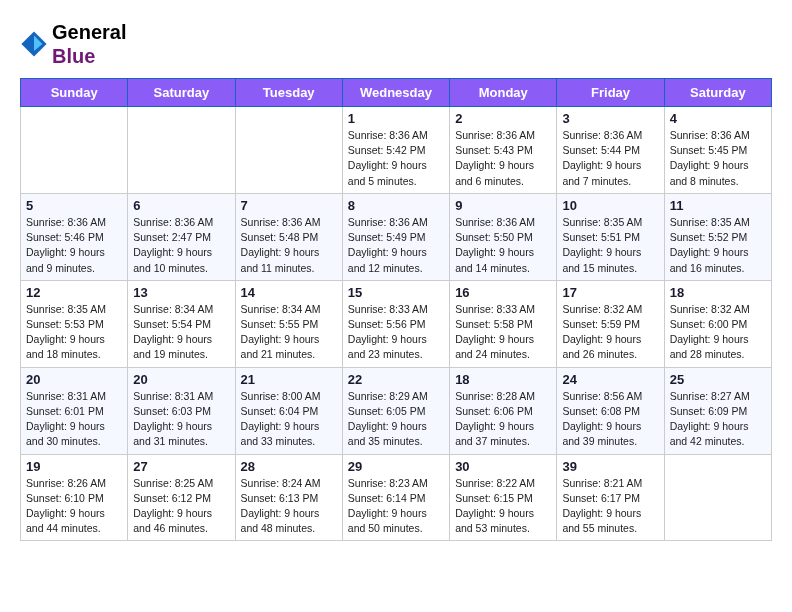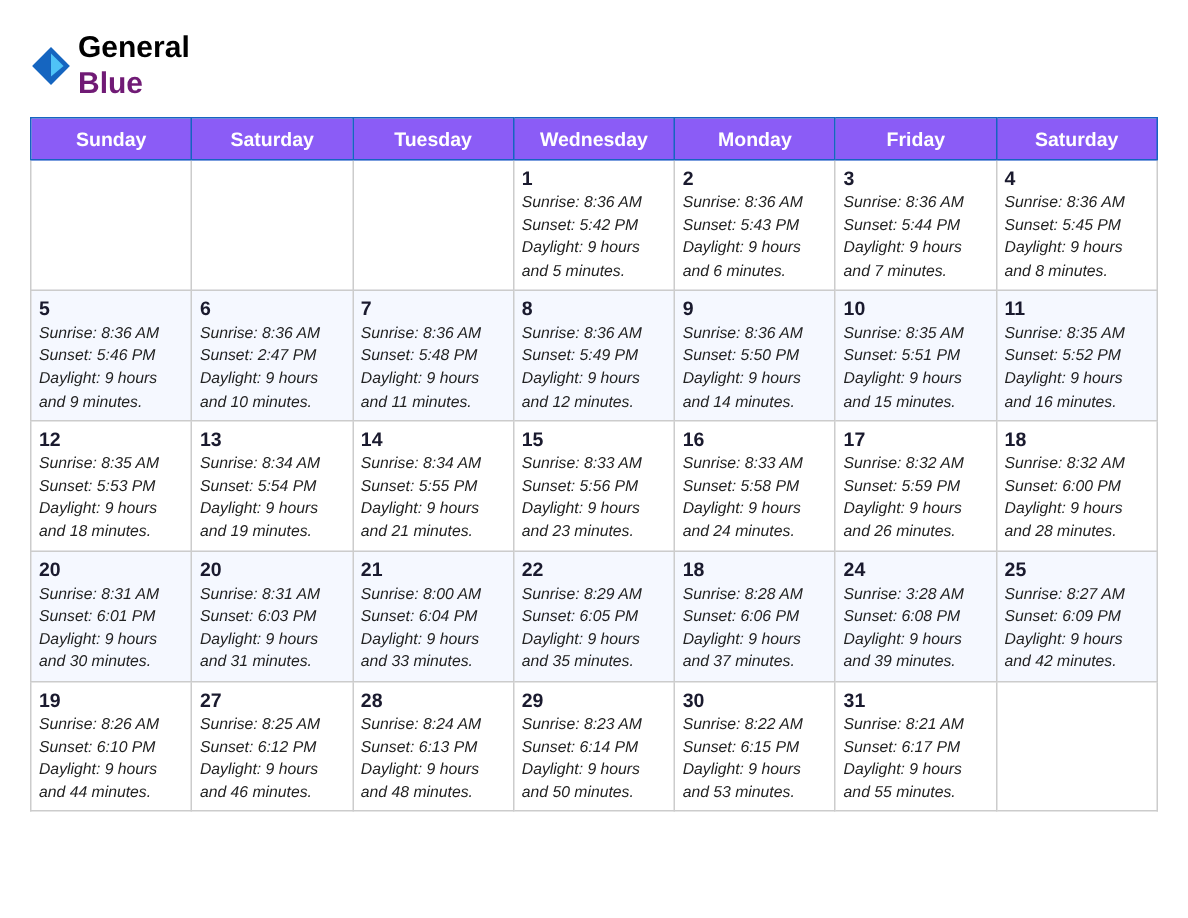--- a/index.html
+++ b/index.html
@@ -69,21 +69,20 @@
     .day-num {
       font-size: 13px;
       font-weight: bold;
       color: #1a1a2e;
       margin-bottom: 2px;
     }
     .day-detail {
       font-size: 10.5px;
       color: #222;
       line-height: 1.45;
-      font-style: italic;
     }
     .empty-cell {
       background: #f9f9f9;
     }
     tr:nth-child(even) td { background: #f5f8ff; }
     tr:nth-child(odd) td { background: #fff; }
     .calendar thead tr th { background: #8b5cf6; }
   </style>
 </head>
 <body>
@@ -280,21 +279,21 @@
         </td>
         <td>
           <div class="day-num">18</div>
           <div class="day-detail">Sunrise: 8:28 AM
 Sunset: 6:06 PM
 Daylight: 9 hours
 and 37 minutes.</div>
         </td>
         <td>
           <div class="day-num">24</div>
-          <div class="day-detail">Sunrise: 3:28 AM
+          <div class="day-detail">Sunrise: 8:56 AM
 Sunset: 6:08 PM
 Daylight: 9 hours
 and 39 minutes.</div>
         </td>
         <td>
           <div class="day-num">25</div>
           <div class="day-detail">Sunrise: 8:27 AM
 Sunset: 6:09 PM
 Daylight: 9 hours
 and 42 minutes.</div>
@@ -330,21 +329,21 @@
 and 50 minutes.</div>
         </td>
         <td>
           <div class="day-num">30</div>
           <div class="day-detail">Sunrise: 8:22 AM
 Sunset: 6:15 PM
 Daylight: 9 hours
 and 53 minutes.</div>
         </td>
         <td>
-          <div class="day-num">31</div>
+          <div class="day-num">39</div>
           <div class="day-detail">Sunrise: 8:21 AM
 Sunset: 6:17 PM
 Daylight: 9 hours
 and 55 minutes.</div>
         </td>
         <td class="empty-cell"></td>
       </tr>
     </tbody>
 </table>
 

